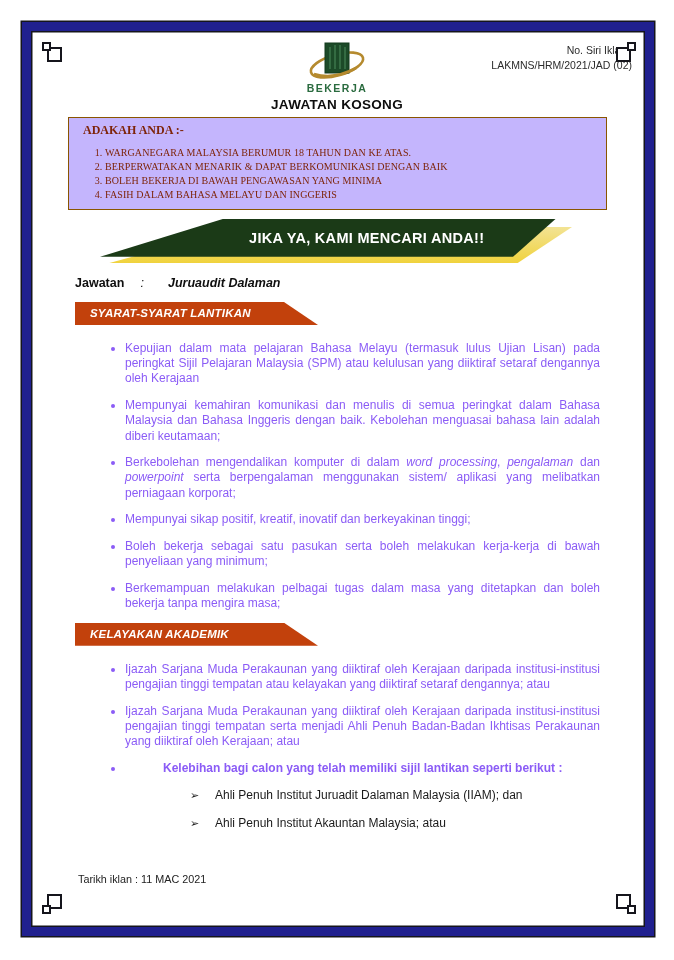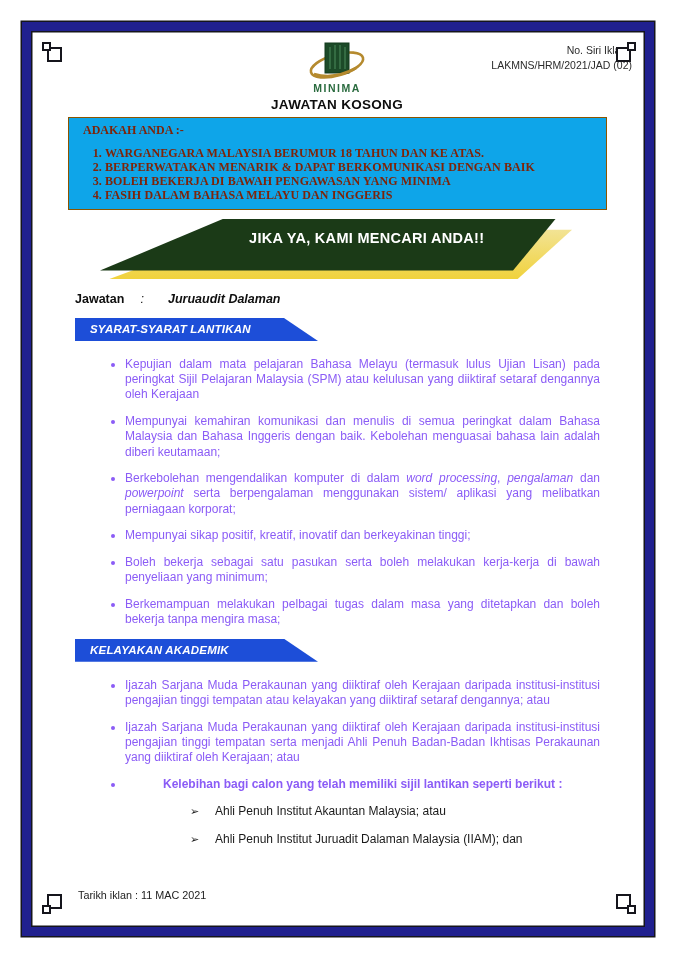--- a/index.html
+++ b/index.html
@@ -38,32 +38,32 @@
     text-align:center;font-weight:bold;font-size:13.5px;letter-spacing:0.3px;
     color:#0d0d0d;margin-top:3px;line-height:15px;
   }
   .serial{
     position:absolute;top:12px;right:2px;text-align:right;
     font-size:10.5px;line-height:15px;color:#2b2b2b;
   }
 
   
   .intro-box{
-    margin:5px 27px 0 28px;background:#0ea5e9;border:1.5px solid #8a5500;
+    margin:5px 27px 0 28px;background:#c4b5fd;border:1.5px solid #8a5500;
     padding:6px 23px 7px 14px;box-sizing:border-box;
     font-family:"Liberation Serif","DejaVu Serif",serif;color:#7e2409;
   }
   .intro-heading{font-weight:bold;font-size:12px;line-height:13px;}
   .intro-box ol{margin:9px 0 0 0;padding-left:22px;}
   .intro-box li{
-    font-weight:bold;font-size:12px;line-height:14px;letter-spacing:0.1px;
+    font-weight:normal;font-size:10px;line-height:14px;letter-spacing:0.1px;
   }
 
   
-  .ribbon{position:relative;margin:9px 0 0 60px;width:472px;height:60px;}
+  .ribbon{position:relative;margin:9px 0 0 60px;width:472px;height:44px;}
   .ribbon-under{
     position:absolute;left:0;top:0;width:100%;height:100%;
     clip-path:polygon(30% 18%,100% 18%,88.5% 100%,2% 100%);
     background:linear-gradient(180deg,#f3e7a8 0%,#f0d23c 100%);
   }
   .ribbon-main{
     position:absolute;left:0;top:0;width:100%;height:100%;
     clip-path:polygon(26% 0,96.5% 0,87.5% 86%,0 86%);
     background:#1b3a17;
   }
@@ -74,21 +74,21 @@
   }
 
   
   .position-line{margin:12px 0 0 35px;font-size:12.5px;line-height:16px;color:#0f0f0f;}
   .position-label{font-weight:bold;display:inline-block;min-width:62px;}
   .position-colon{font-style:italic;display:inline-block;min-width:24px;}
   .position-value{font-weight:bold;font-style:italic;}
 
   
   .section-banner{
-    margin:11px 0 16px 35px;width:243px;height:23px;background:#1d4ed8;
+    margin:11px 0 16px 35px;width:243px;height:23px;background:#c2410c;
     clip-path:polygon(0 0,86% 0,100% 100%,0 100%);
     color:#ffffff;font-style:italic;font-weight:bold;font-size:11.5px;
     line-height:23px;padding-left:15px;box-sizing:border-box;letter-spacing:0.2px;
   }
 
   
   ul.bullets{margin:7px 0 0 0;padding:0 34px 0 85px;list-style:disc outside;}
   ul.bullets li{
     font-size:12px;line-height:15.2px;text-align:justify;
     margin-bottom:11.5px;color:#8b5cf6;
@@ -132,21 +132,21 @@
   <div class="logo-wrap">
     <svg class="logo-svg" width="66" height="40" viewBox="0 0 66 40">
       <ellipse cx="33" cy="23" rx="27" ry="10.5" transform="rotate(-16 33 23)" fill="none" stroke="#b58a2e" stroke-width="2.6"></ellipse>
       <rect x="21" y="1" width="24" height="30" fill="#1c4a28" stroke="#133a1d" stroke-width="1"></rect>
       <line x1="26" y1="5" x2="26" y2="27" stroke="#3f7a4e" stroke-width="1.4"></line>
       <line x1="31" y1="3" x2="31" y2="27" stroke="#3f7a4e" stroke-width="1.4"></line>
       <line x1="36" y1="3" x2="36" y2="27" stroke="#3f7a4e" stroke-width="1.4"></line>
       <line x1="41" y1="5" x2="41" y2="27" stroke="#3f7a4e" stroke-width="1.4"></line>
       <path d="M10 32 Q 30 38 52 26" fill="none" stroke="#b58a2e" stroke-width="2.6"></path>
     </svg>
-    <div class="logo-text">MINIMA</div>
+    <div class="logo-text">BEKERJA</div>
   </div>
 
   <div class="doc-title">JAWATAN KOSONG</div>
 
   <div class="intro-box">
     <div class="intro-heading">ADAKAH ANDA :-</div>
     <ol>
       <li>WARGANEGARA MALAYSIA BERUMUR 18 TAHUN DAN KE ATAS.</li>
       <li>BERPERWATAKAN MENARIK &amp; DAPAT BERKOMUNIKASI DENGAN BAIK</li>
       <li>BOLEH BEKERJA DI BAWAH PENGAWASAN YANG MINIMA</li>
@@ -179,19 +179,19 @@
 
   <div class="section-banner">KELAYAKAN AKADEMIK</div>
 
   <ul class="bullets">
     <li>Ijazah Sarjana Muda Perakaunan yang diiktiraf oleh Kerajaan daripada institusi-institusi pengajian tinggi tempatan atau kelayakan yang diiktiraf setaraf dengannya; atau</li>
     <li>Ijazah Sarjana Muda Perakaunan yang diiktiraf oleh Kerajaan daripada institusi-institusi pengajian tinggi tempatan serta menjadi Ahli Penuh Badan-Badan Ikhtisas Perakaunan yang diiktiraf oleh Kerajaan; atau</li>
     <li class="bold">Kelebihan bagi calon yang telah memiliki sijil lantikan seperti berikut :</li>
   </ul>
 
   <ul class="sub-bullets">
+    <li>Ahli Penuh Institut Juruadit Dalaman Malaysia (IIAM); dan</li>
     <li>Ahli Penuh Institut Akauntan Malaysia; atau</li>
-    <li>Ahli Penuh Institut Juruadit Dalaman Malaysia (IIAM); dan</li>
   </ul>
 
   <div class="footer-line">Tarikh iklan : 11 MAC 2021</div>
 
 </div>
 
 </body></html>

